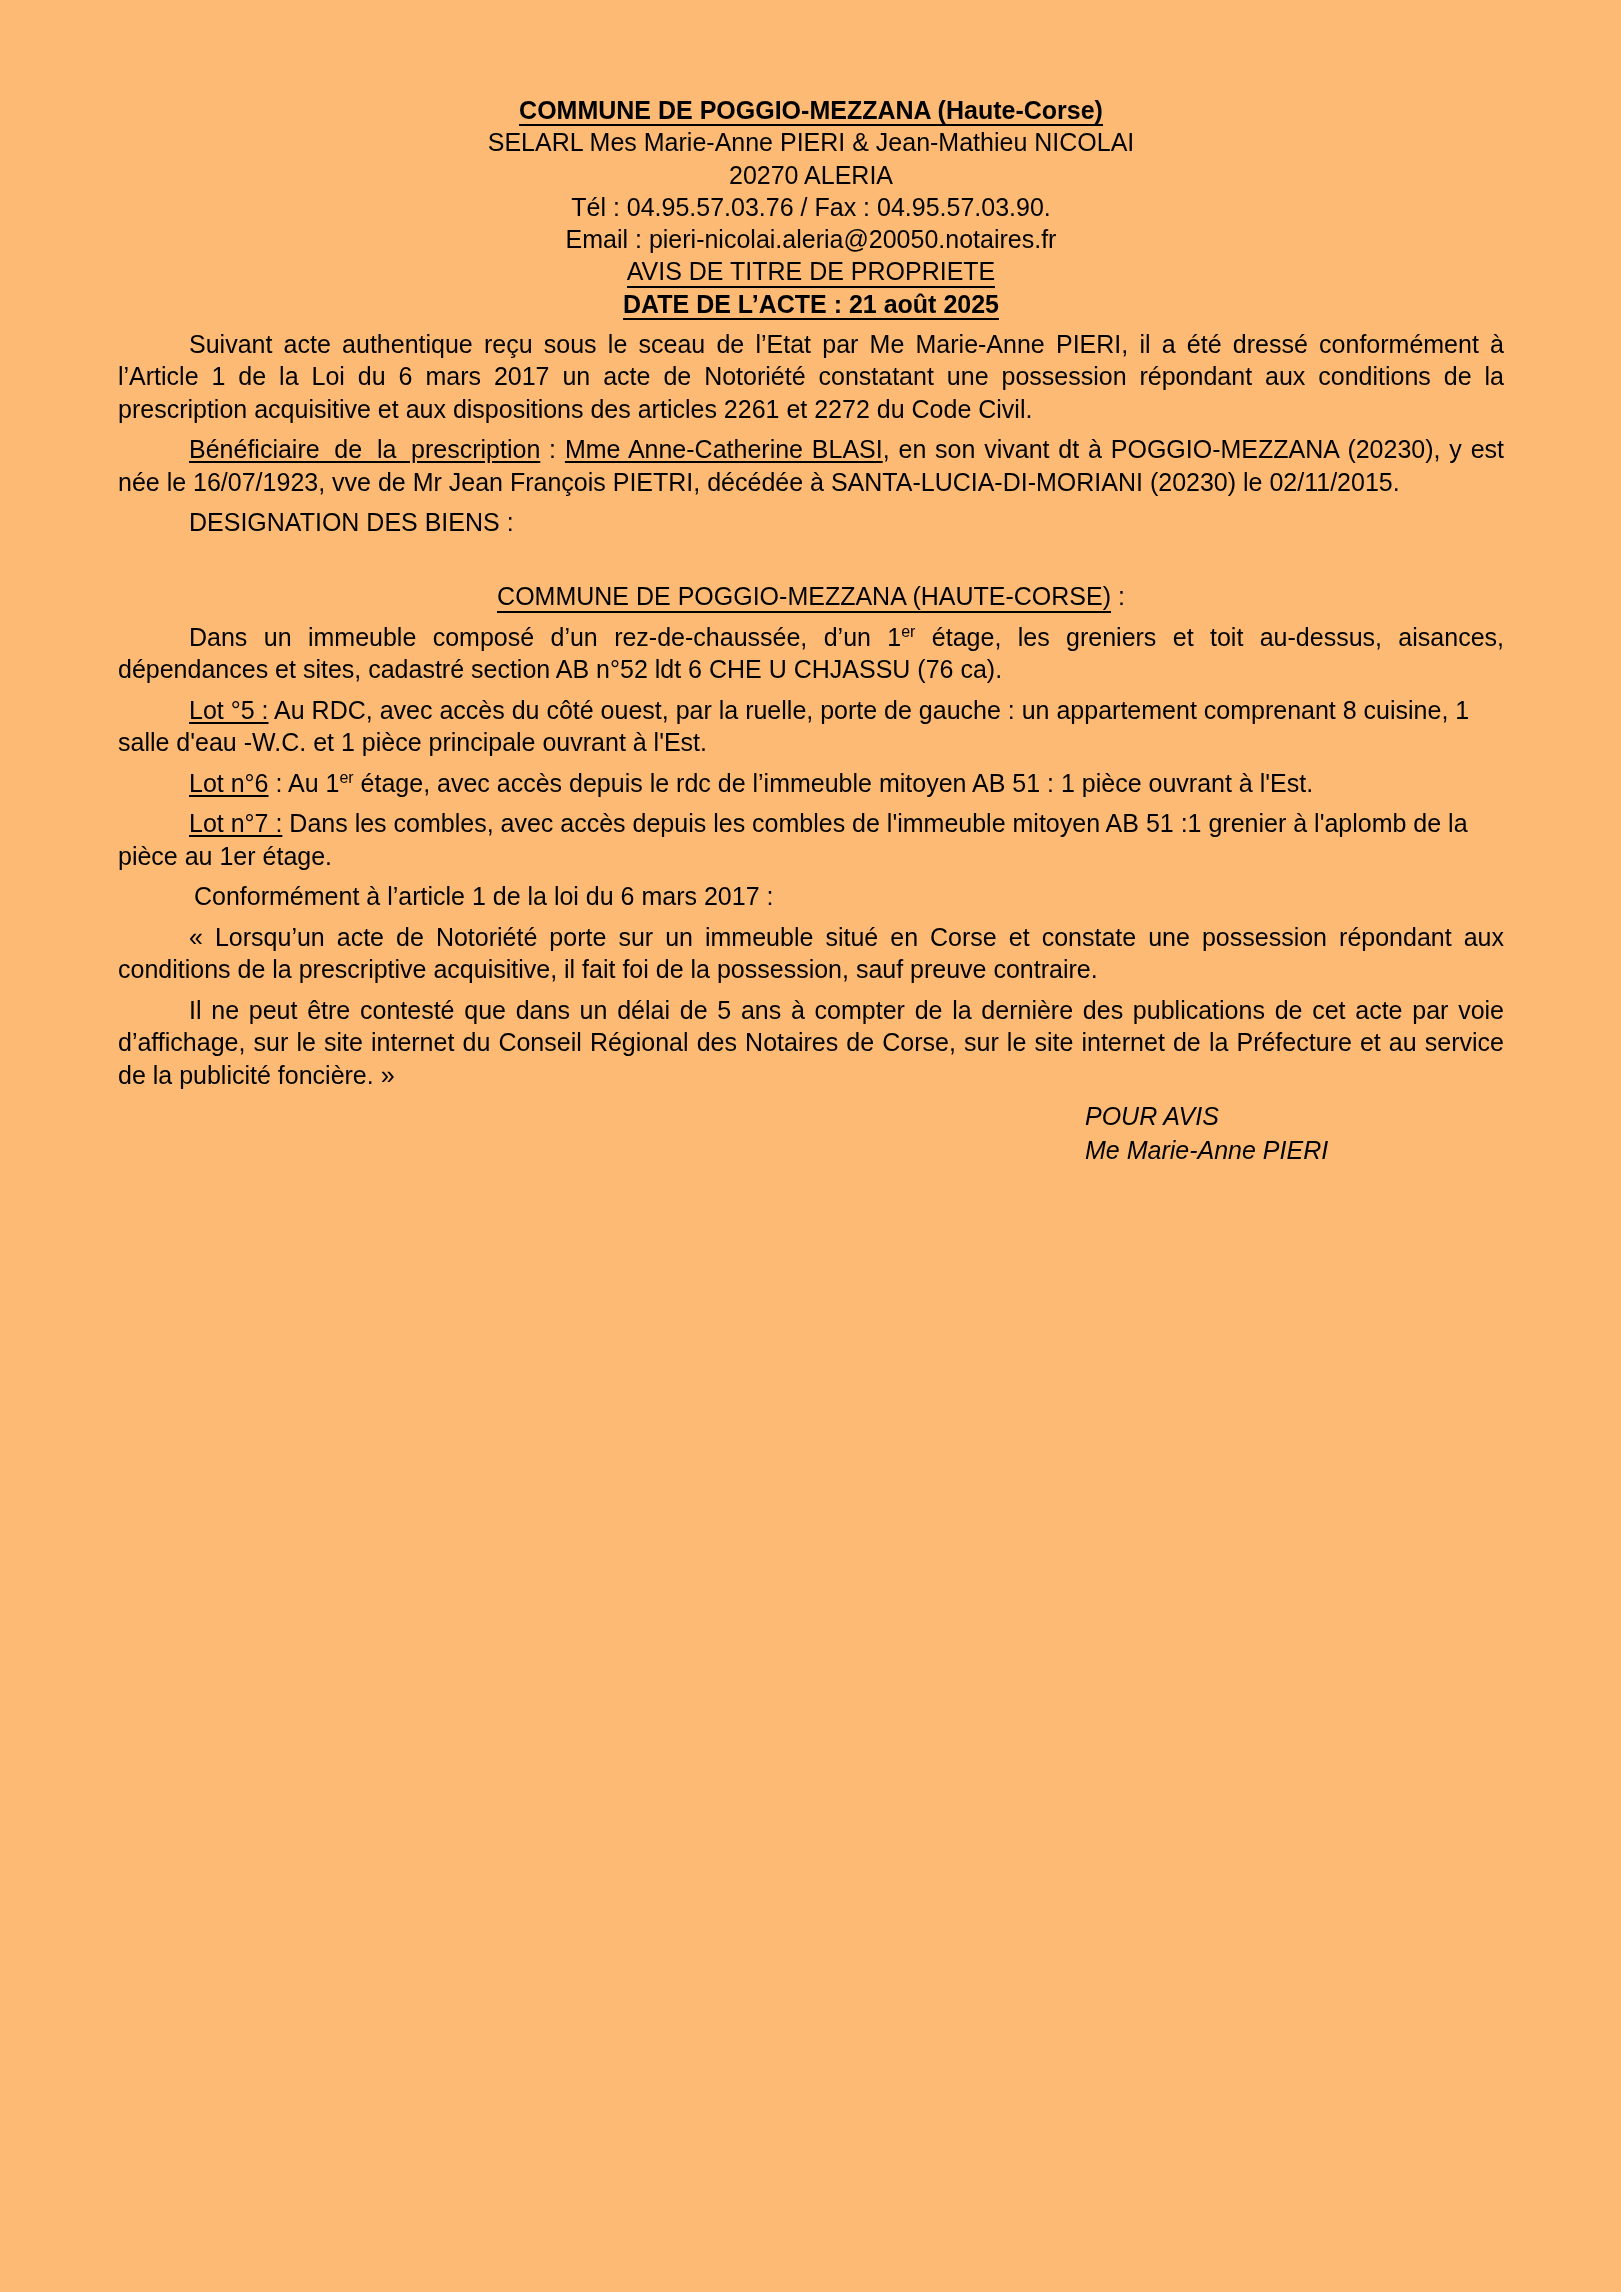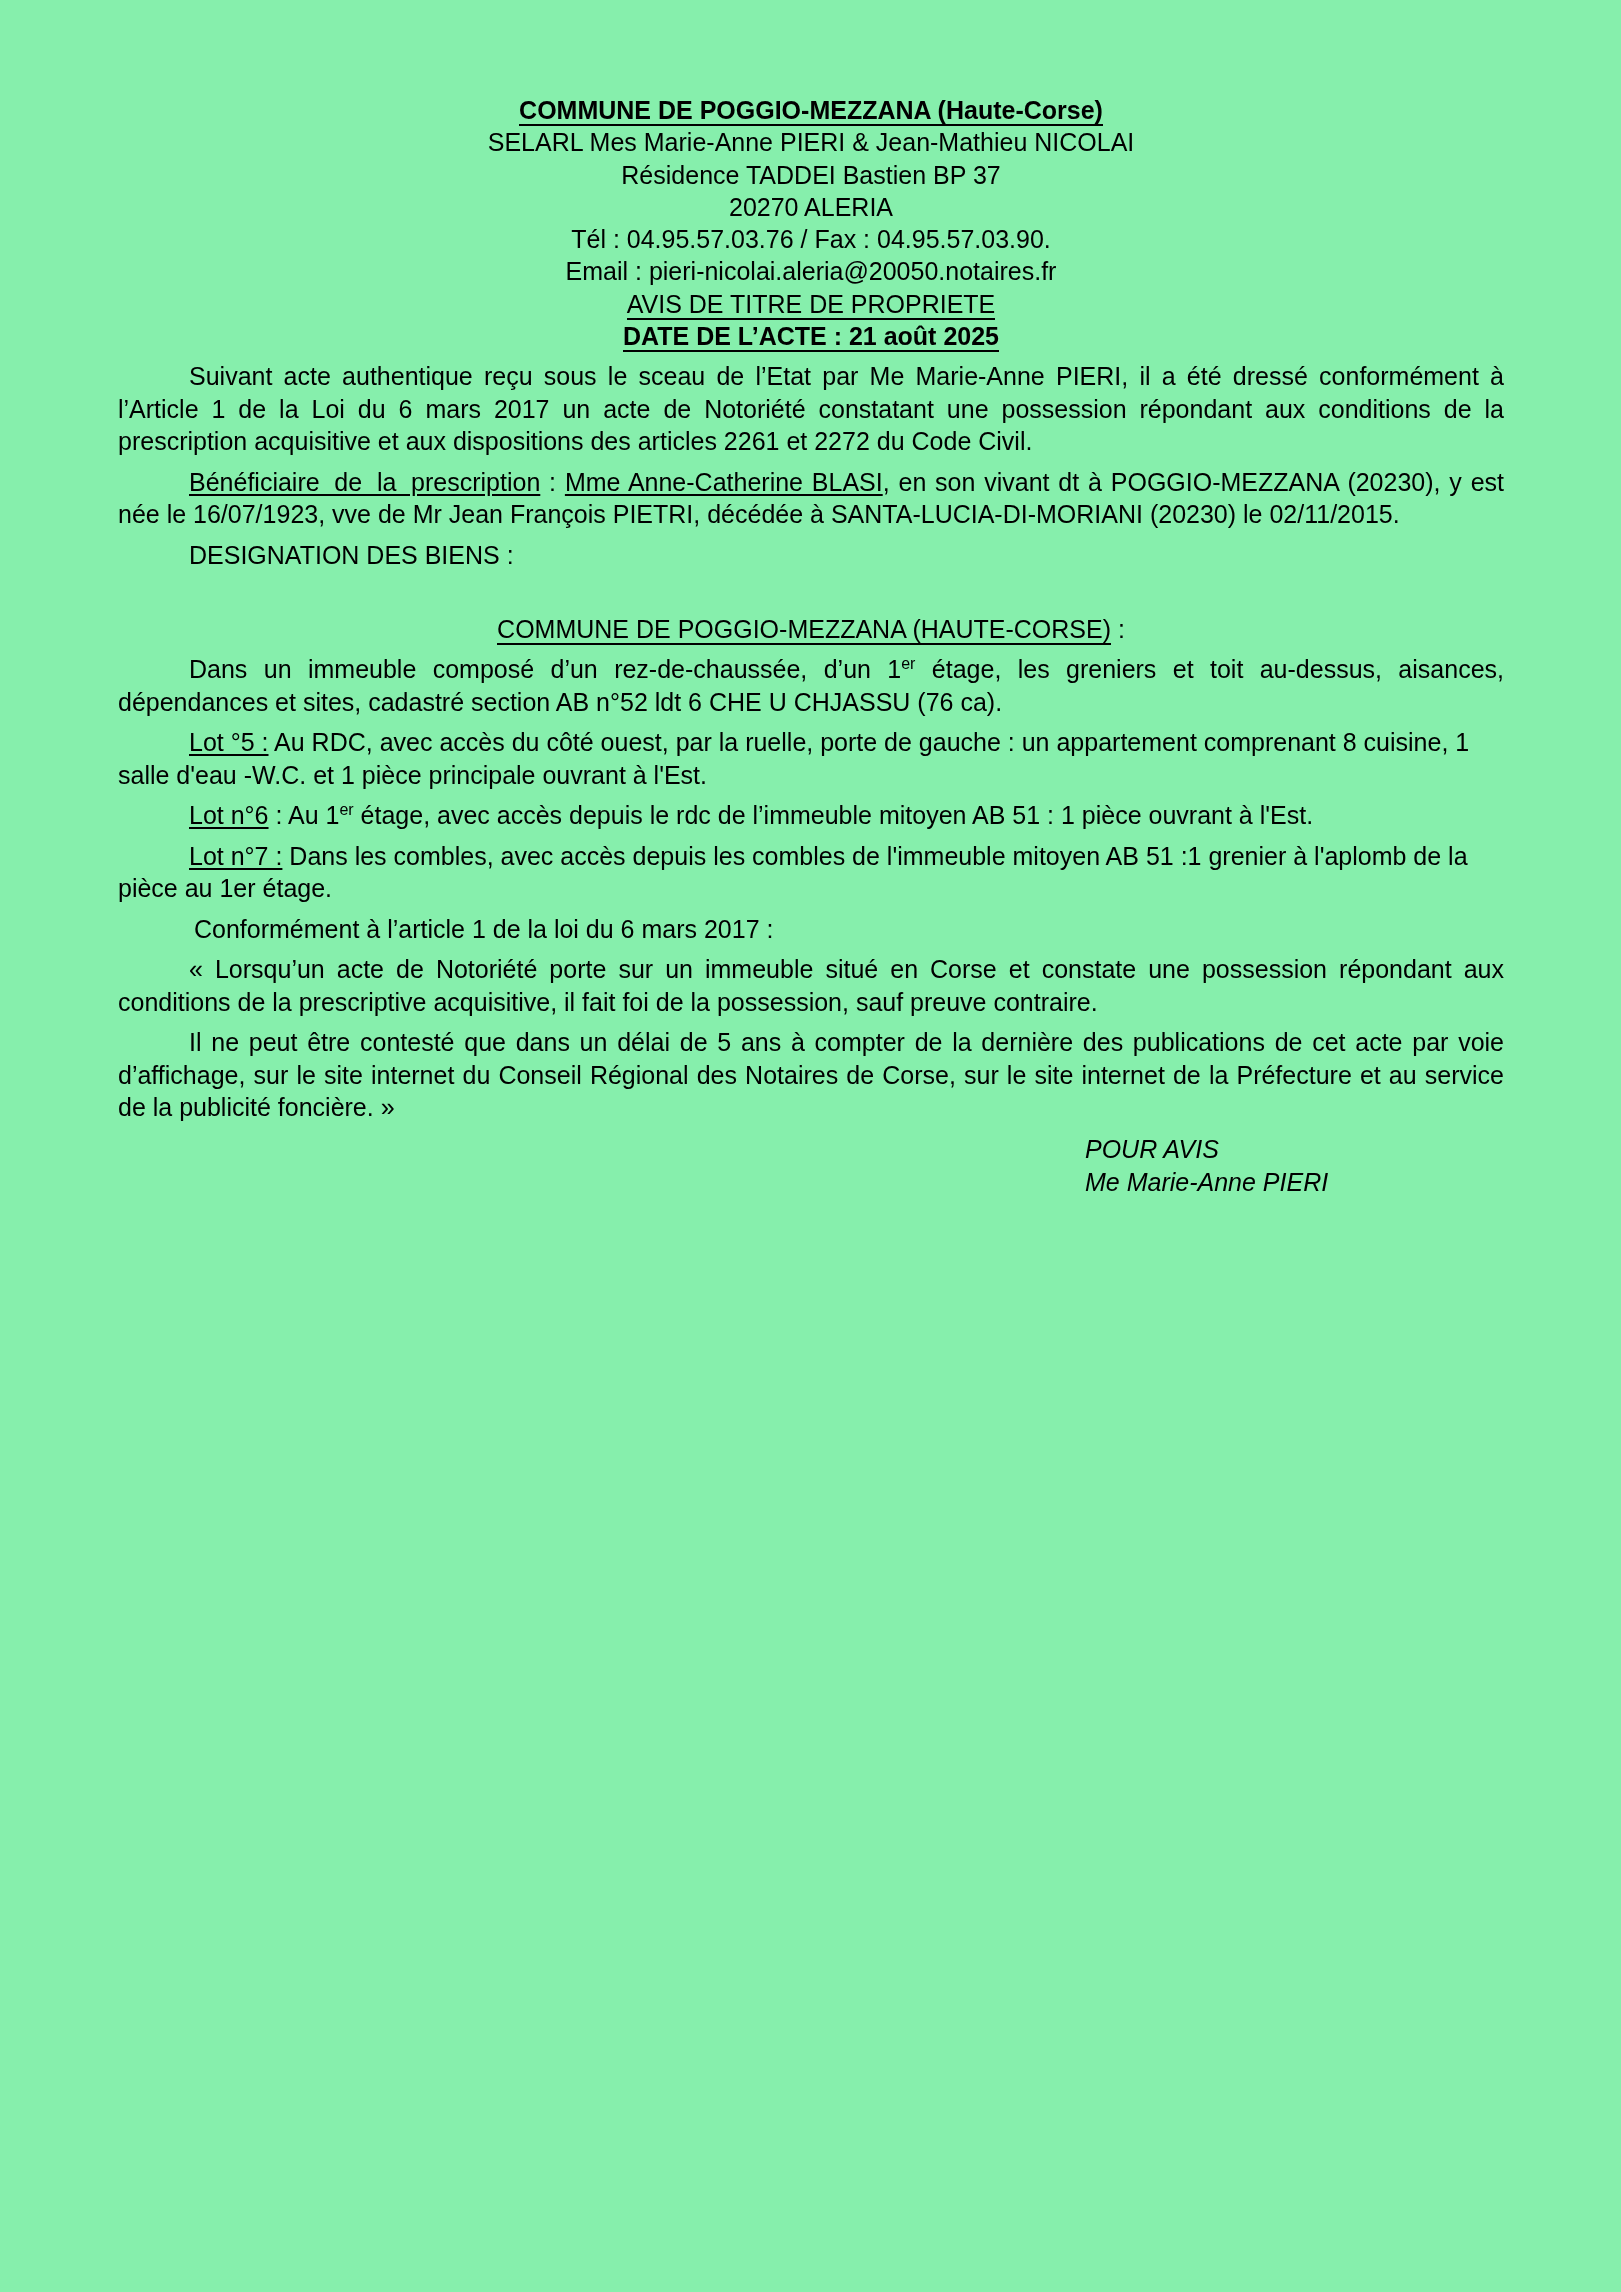--- a/index.html
+++ b/index.html
@@ -9,21 +9,21 @@
     background: #ffffff;
   }
   body {
     font-family: "Liberation Sans", sans-serif;
     color: #000000;
   }
   .page {
     position: relative;
     width: 1621px;
     height: 2293px;
-    background: #86efac;
+    background: #fdba74;
     box-sizing: border-box;
     padding: 94px 110px 94px 110px;
     overflow: hidden;
   }
   .doc {
     width: 1402px;
     margin: 0 auto;
     font-size: 25px;
     line-height: 1.30;
   }
@@ -98,21 +98,20 @@
 </style>
 </head>
 <body>
 
 <div class="page">
   <div class="doc">
 
     <div class="header">
       <span class="line b"><span class="u-thick">COMMUNE DE POGGIO-MEZZANA (Haute-Corse)</span></span>
       <span class="line">SELARL Mes Marie-Anne PIERI &amp; Jean-Mathieu NICOLAI</span>
-      <span class="line">Résidence TADDEI Bastien BP 37</span>
       <span class="line">20270 ALERIA</span>
       <span class="line">Tél : 04.95.57.03.76 / Fax : 04.95.57.03.90.</span>
       <span class="line">Email : pieri-nicolai.aleria@20050.notaires.fr</span>
       <span class="line"><span class="u-thick">AVIS DE TITRE DE PROPRIETE</span></span>
       <span class="line b"><span class="u-thick"><span>DATE DE L’ACTE :</span> <span>21 août 2025</span></span></span>
     </div>
 
     <p class="para indent">Suivant acte authentique reçu sous le sceau de l’Etat par Me Marie-Anne PIERI, il a été dressé conformément à l’Article 1 de la Loi du 6 mars 2017 un acte de Notoriété constatant une possession répondant aux conditions de la prescription acquisitive et aux dispositions des articles 2261 et 2272 du Code Civil.</p>
 
     <p class="para">

